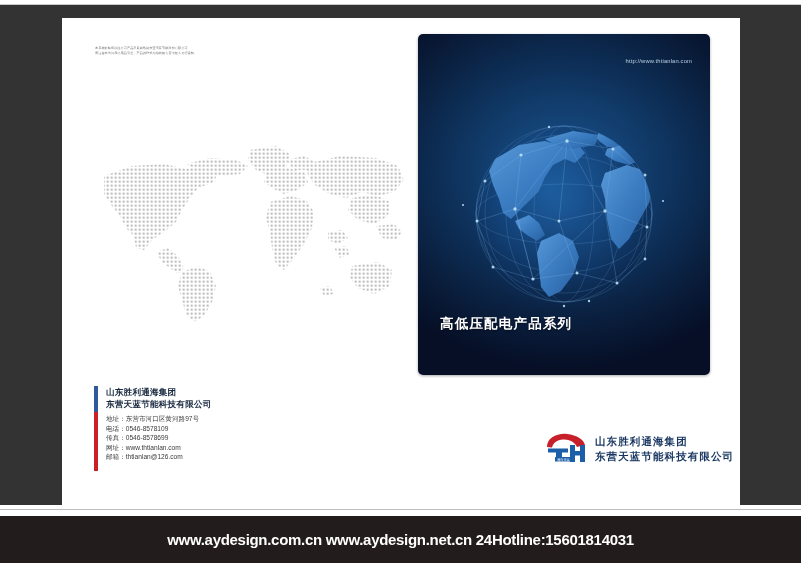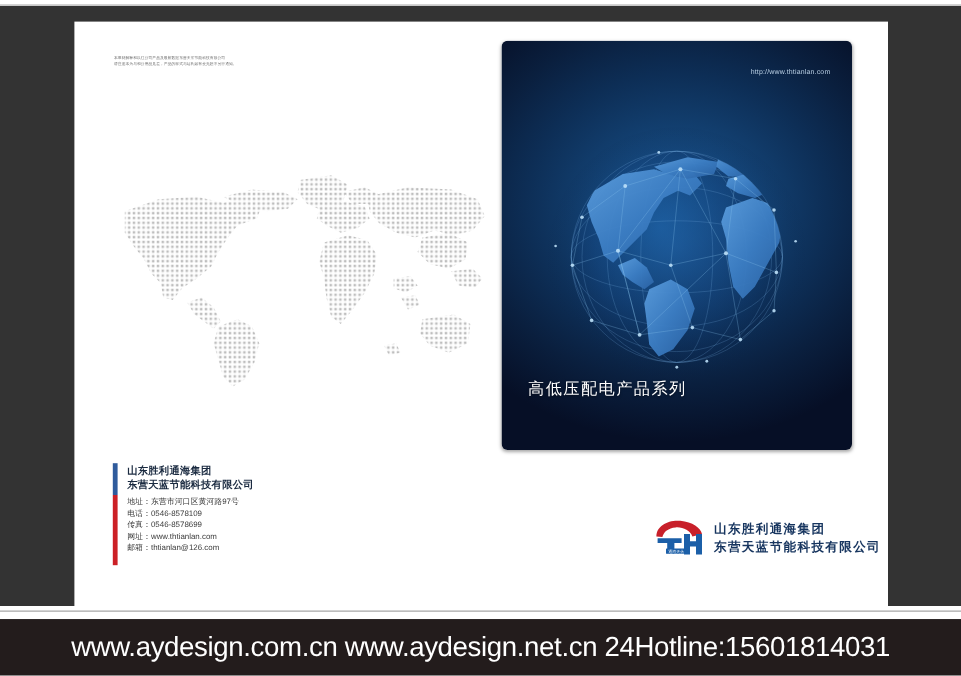--- a/index.html
+++ b/index.html
@@ -133,21 +133,21 @@
     top: 182px;
     transform: translate(-50%, -50%);
     width: 230px;
     height: 230px;
   }
   #cover-title {
     position: absolute;
     left: 22px;
     bottom: 42px;
     font-size: 13.5px;
-    font-weight: normal;
+    font-weight: bold;
     color: #ffffff;
     letter-spacing: 1.2px;
     text-shadow: 0 1px 2px rgba(0,0,0,0.5);
   }
 
   
   #logo-lockup {
     position: absolute;
     left: 482px;
     top: 414px;
@@ -201,22 +201,22 @@
     left: 0;
     top: 516px;
     width: 801px;
     height: 47px;
     background: #231c1c;
     display: flex;
     align-items: center;
     justify-content: center;
   }
   #banner-text {
-    font-size: 23px;
-    font-weight: normal;
+    font-size: 15px;
+    font-weight: bold;
     color: #ffffff;
     letter-spacing: -0.3px;
     white-space: nowrap;
   }
 </style>
 </head>
 <body>
 
 <div id="stage">
 

